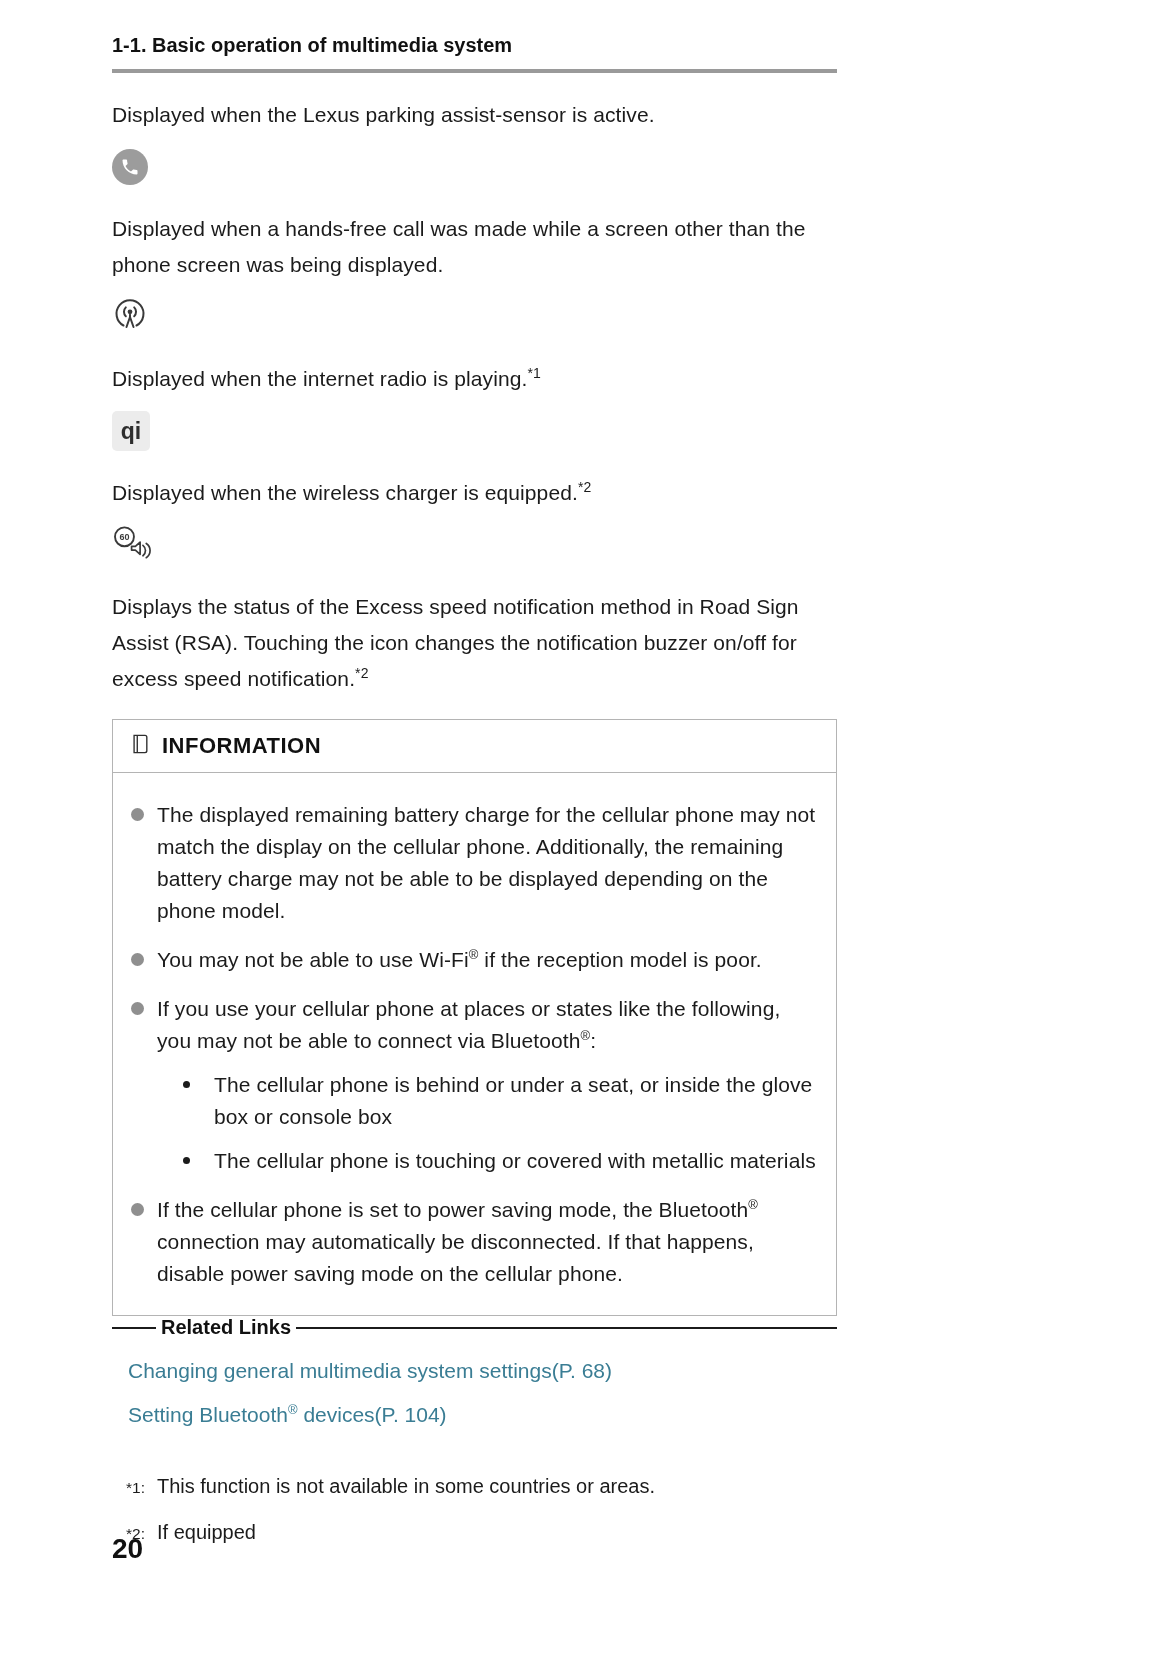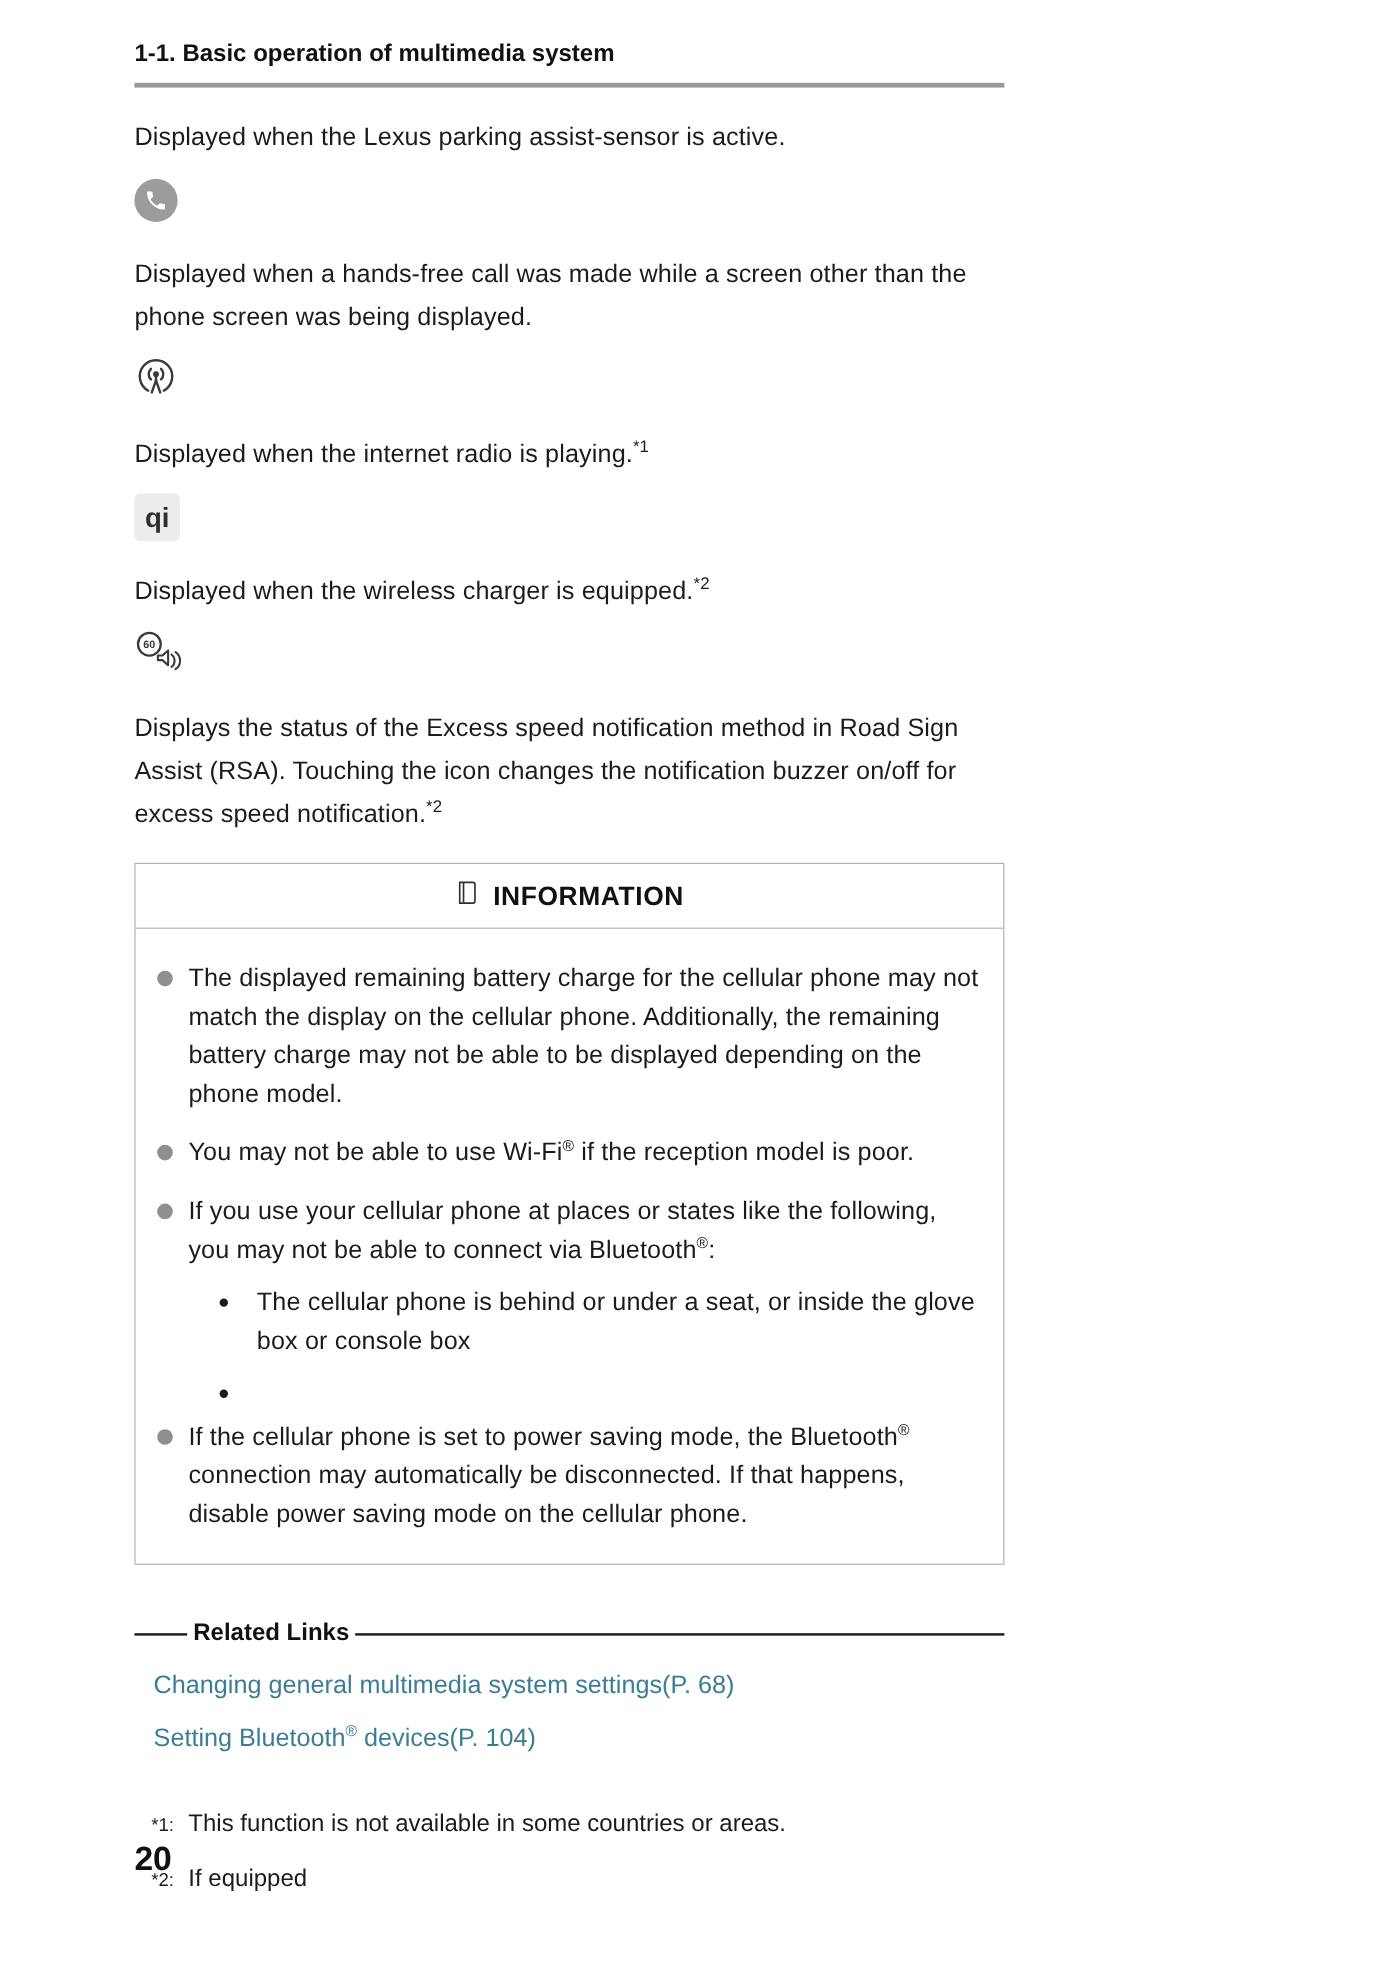--- a/index.html
+++ b/index.html
@@ -24,31 +24,31 @@
   .icon-row { margin-top:14px; height:40px; display:flex; align-items:center; }
   .icon-circle { width:36px; height:36px; border-radius:50%; background:var(--icon-bg, #9c9c9c);
                  display:flex; align-items:center; justify-content:center; }
   .qi-box { width:38px; height:40px; background:#ececec; border-radius:5px;
             display:flex; align-items:center; justify-content:center;text-align:right; }
   .qi-text { font-size:23px; font-weight:bold; color:#2e2e2e; }
 
   
   .info-box { margin-top:22px; border:1px solid var(--box-border, #b4b4b4); }
   .info-header { display:flex; align-items:center; gap:12px; padding:13px 17px;
-                 border-bottom:1px solid var(--box-border, #b4b4b4);justify-content:center; }
+                 border-bottom:1px solid var(--box-border, #b4b4b4); }
   .info-title { font-size:22px; font-weight:bold; letter-spacing:0.5px; color:#111; }
   .info-body { padding:26px 20px 8px 18px; }
   .info-item { display:flex; gap:13px; margin-bottom:17px; }
   .dot { flex:none; width:13px; height:13px; border-radius:50%; background:var(--bullet, #8f8f8f); margin-top:9px; }
   .info-text { font-size:21px; line-height:32px; letter-spacing:0.1px; }
   .sub-item { display:flex; gap:24px; margin-top:12px; margin-left:26px; }
   .sub-dot { flex:none; width:7px; height:7px; border-radius:50%; background:#1b1b1b; margin-top:12px; }
 
   
-  .related { margin-top:46px; }
+  .related { }
   .related-header { display:flex; align-items:center; }
   .line { height:2px; background:#1b1b1b; }
   .line.short { width:44px; }
   .line.long { flex:1; }
   .related-title { font-size:20px; font-weight:bold; padding:0 5px; color:#111; }
   .related-link { display:block; color:var(--link, #3a7d94); font-size:21px;
                   margin:20px 0 0 16px; text-decoration:none; cursor:pointer; }
 
   
   .footnotes { margin-top:44px; margin-left:14px; }
@@ -148,20 +148,21 @@
 
       <div class="info-item">
         <span class="dot"></span>
         <div class="info-text"><span>If you use your cellular phone at places or states like the following, you may not be able to connect via Bluetooth</span><sup class="reg">®</sup><span>:</span>
           <div class="sub-item">
             <span class="sub-dot"></span>
             <span>The cellular phone is behind or under a seat, or inside the glove box or console box</span>
           </div>
           <div class="sub-item">
             <span class="sub-dot"></span>
+            <span>The cellular phone is touching or covered with metallic materials</span>
           </div>
         </div>
       </div>
 
       <div class="info-item">
         <span class="dot"></span>
         <div class="info-text"><span>If the cellular phone is set to power saving mode, the Bluetooth</span><sup class="reg">®</sup><span> connection may automatically be disconnected. If that happens, disable power saving mode on the cellular phone.</span></div>
       </div>
 
     </div>

